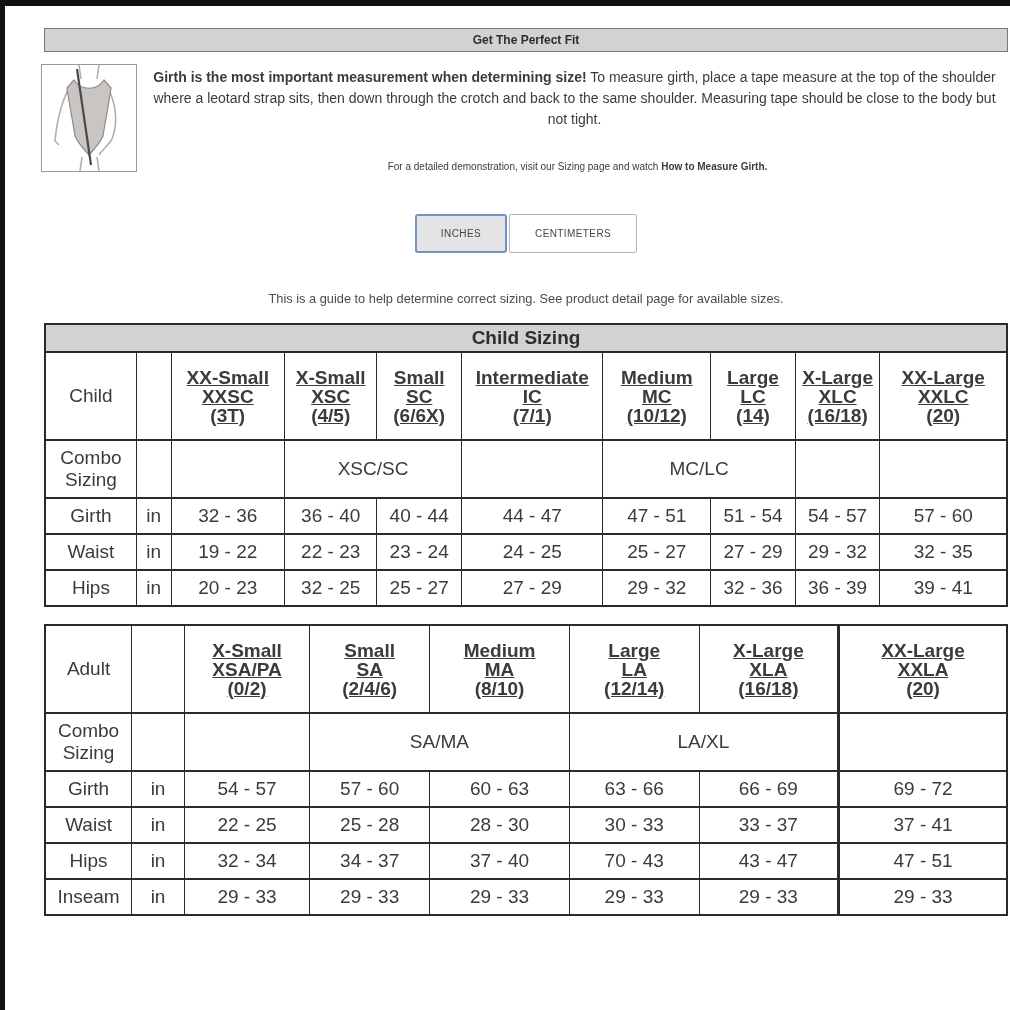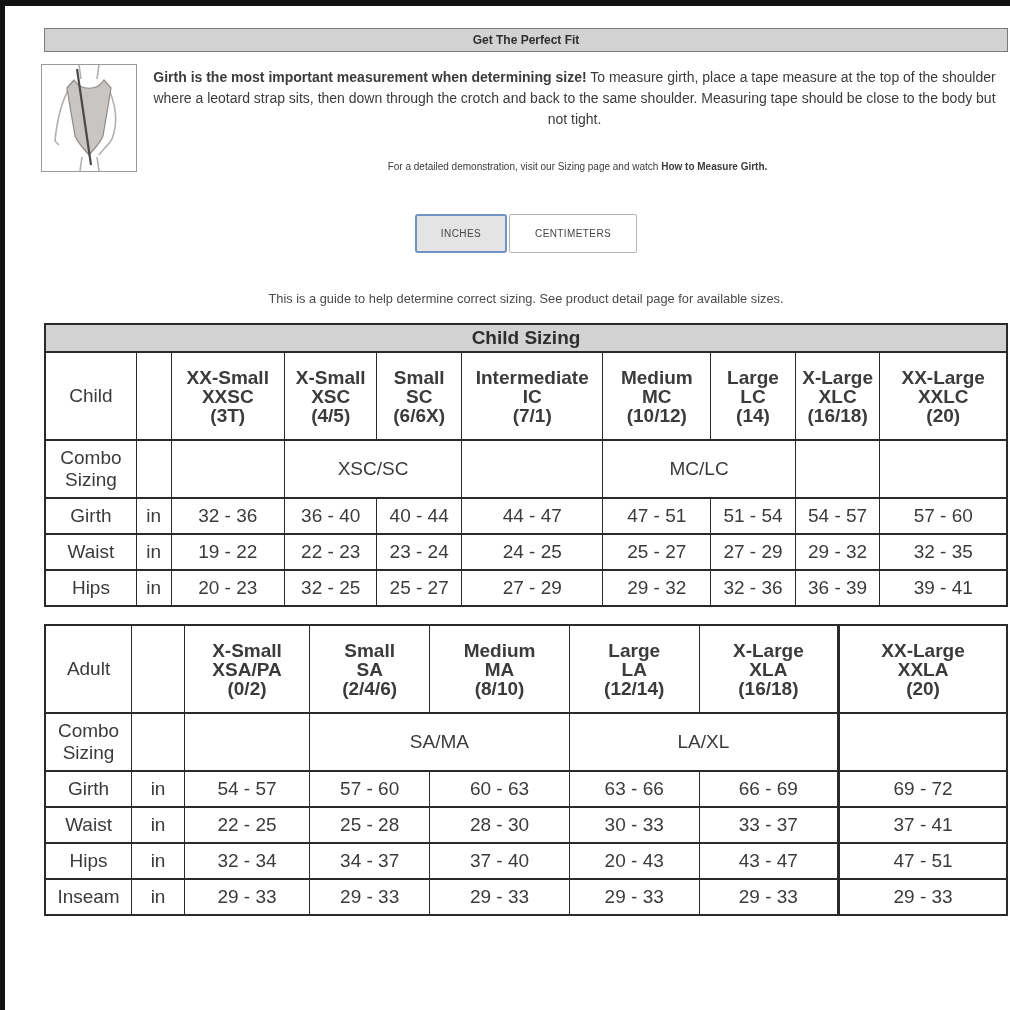--- a/index.html
+++ b/index.html
@@ -37,21 +37,21 @@
     border-collapse:collapse;width:100%;margin-top:17px;table-layout:fixed;
     font-size:19px;border:2px solid #2a2a2a;
   }
   .sizing-table td{
     border:1px solid #2a2a2a;border-top-width:2px;border-bottom-width:2px;
     text-align:center;vertical-align:middle;padding:2px;overflow:hidden;
   }
   .sizing-table td.title{background:#d2d2d2;font-weight:bold;height:22px;color:#2e2e2e;}
   .sizing-table td.rowlabel{font-weight:normal;}
   .sizing-table td.colhead{font-weight:bold;height:82px;}
-  .sizing-table td.colhead div{line-height:19px;}
+  .sizing-table td.colhead div{line-height:19px;text-decoration:underline;}
   .sizing-table tr.combo td{height:52px;}
   .sizing-table tr.data td{height:30px;}
   table.adult tr td:last-child:not(.title){border-left-width:3px;}
 </style>
 </head>
 <body>
 
 <div class="top-bar"></div>
 <div class="left-bar"></div>
 
@@ -274,21 +274,21 @@
           <td>30 - 33</td>
           <td>33 - 37</td>
           <td>37 - 41</td>
         </tr>
         <tr class="data">
           <td class="rowlabel">Hips</td>
           <td>in</td>
           <td>32 - 34</td>
           <td>34 - 37</td>
           <td>37 - 40</td>
-          <td>20 - 43</td>
+          <td>70 - 43</td>
           <td>43 - 47</td>
           <td>47 - 51</td>
         </tr>
         <tr class="data">
           <td class="rowlabel">Inseam</td>
           <td>in</td>
           <td>29 - 33</td>
           <td>29 - 33</td>
           <td>29 - 33</td>
           <td>29 - 33</td>

